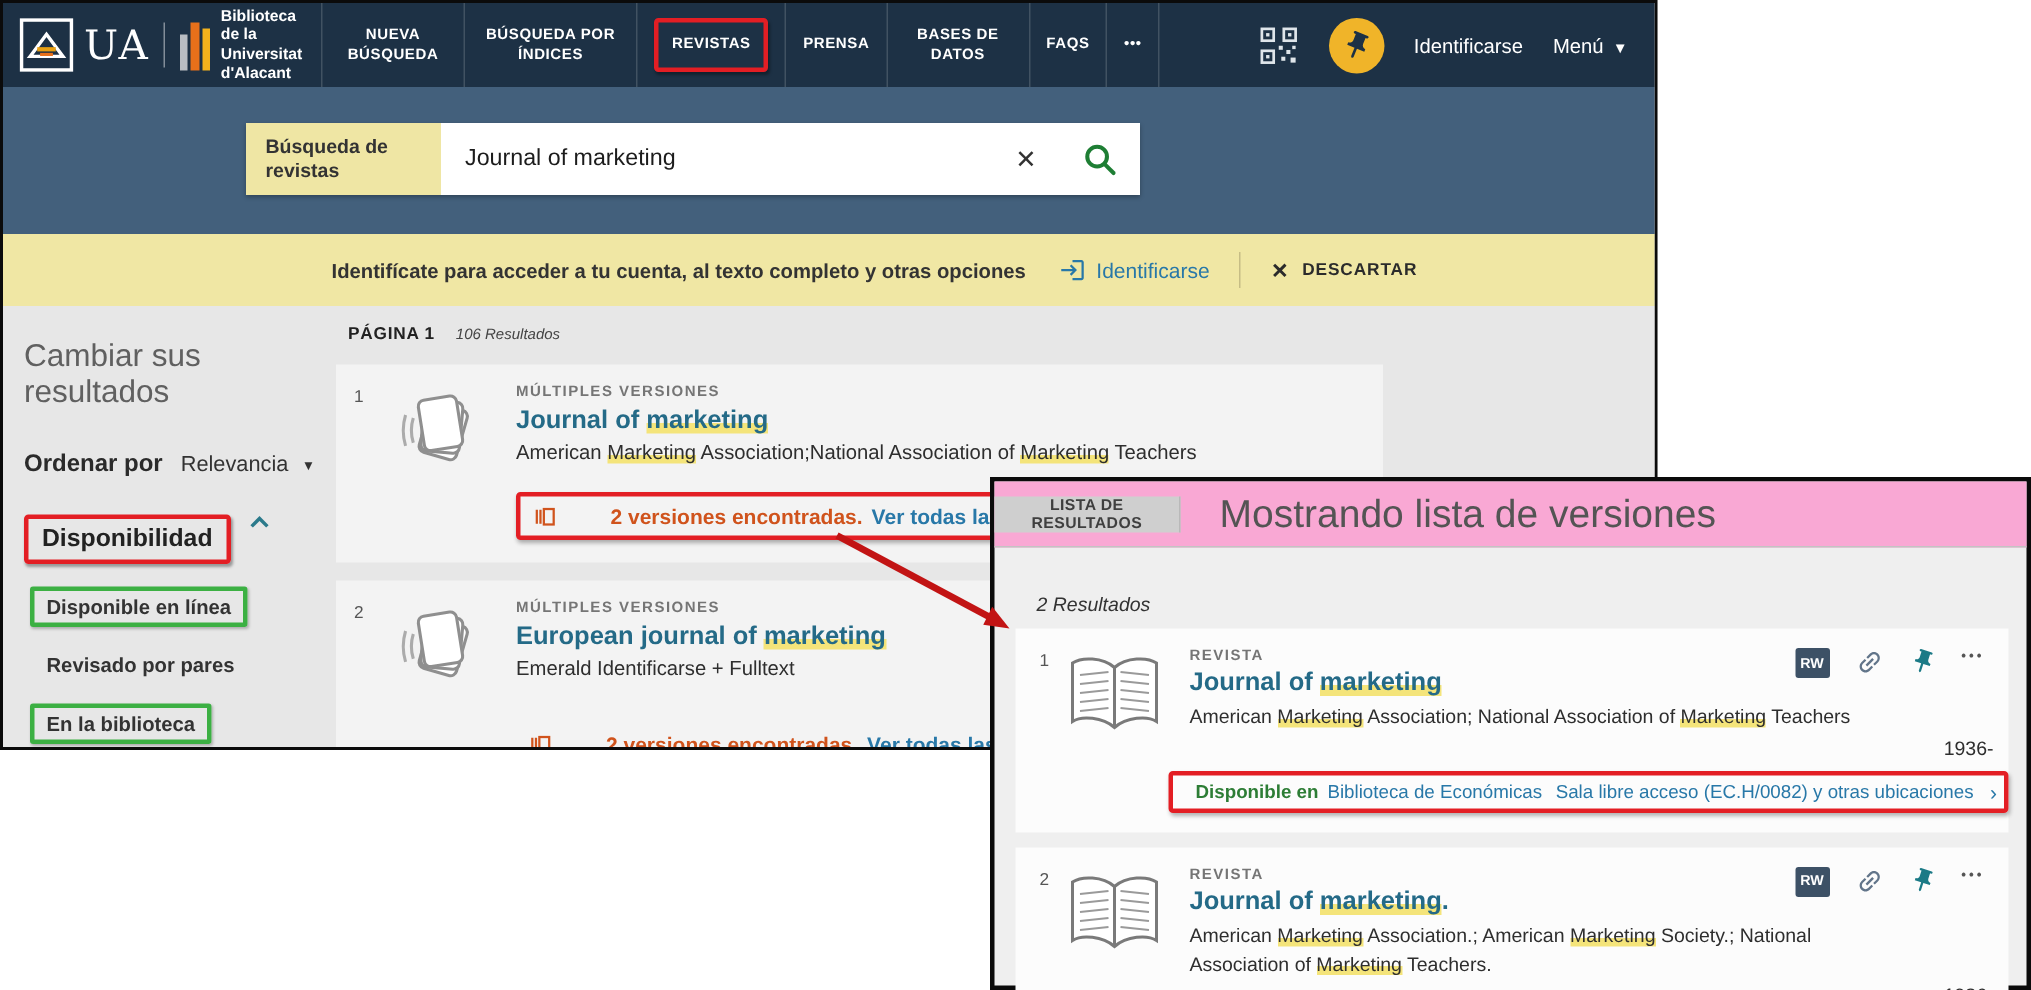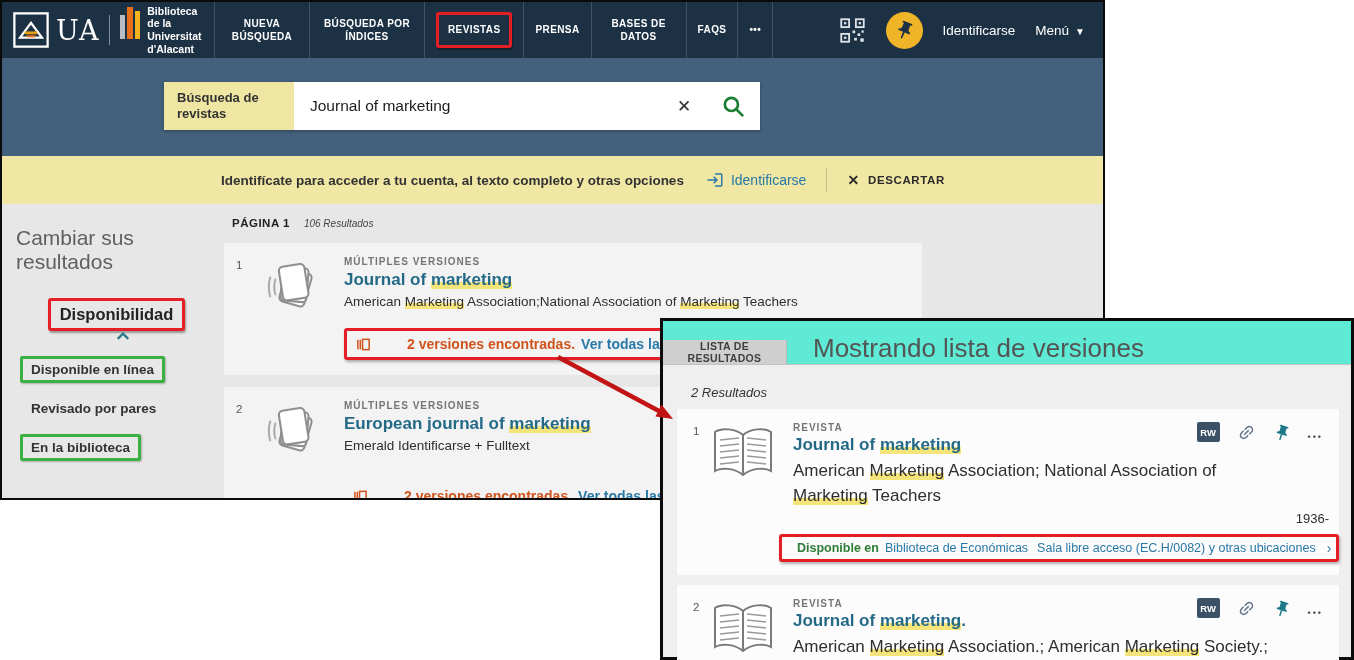--- a/index.html
+++ b/index.html
@@ -9,21 +9,21 @@
   
   .main-window { position:absolute; left:0; top:0; width:1105px; height:500px;
     border:2px solid #0b0b0b; background:#e7e7e7; z-index:1; display:flex; flex-direction:column; }
 
   
   .topnav { height:56px; background:#1d3145; display:flex; align-items:stretch; color:#fff; flex:none; }
   .brand { display:flex; align-items:center; padding:0 10px 0 10px; width:212px; flex:none; }
   .ua-logo { display:flex; align-items:center; gap:6px; cursor:pointer; }
   .ua-text { font-family:"DejaVu Serif", serif; font-size:27px; color:#fff; letter-spacing:1px; }
   .brand-divider { width:1px; height:30px; background:rgba(255,255,255,.45); margin:0 10px; }
-  .bib-logo { display:flex; align-items:flex-start; gap:7px; cursor:pointer; }
+  .bib-logo { display:flex; align-items:center; gap:7px; cursor:pointer; }
   .bib-bars { display:flex; align-items:flex-end; gap:2px; height:34px; }
   .bib-bars i { display:block; }
   .bib-bar1 { width:5px; height:24px; background:#b9bdc2; }
   .bib-bar2 { width:6px; height:32px; background:#e8701a; }
   .bib-bar3 { width:5px; height:28px; background:#f3b21c; }
   .bib-name { font-size:10.5px; line-height:1.2; color:#fff; font-weight:bold; }
   .nav-items { display:flex; align-items:stretch; }
   .nav-item { display:flex; align-items:center; justify-content:center; text-align:center;
     font-size:10px; font-weight:bold; letter-spacing:.4px; line-height:1.35;
     border-left:1px solid rgba(255,255,255,.16); padding:0 11px; cursor:pointer; }
@@ -63,21 +63,21 @@
   .banner-dismiss .t { font-size:11.5px; font-weight:bold; letter-spacing:.6px; }
 
   
   .content { flex:1; display:flex; background:#e7e7e7; overflow:hidden; }
   .sidebar { width:215px; flex:none; padding:22px 0 0 14px; }
   .sb-title { font-size:21px; color:#606060; font-weight:400; }
   .sb-sort { margin-top:27px; display:flex; align-items:center; }
   .sb-sort-label { font-size:16px; font-weight:bold; color:#2b2b2b; }
   .sb-sort-value { font-size:14.5px; color:#333; margin-left:12px; cursor:pointer; display:flex; align-items:center; gap:9px; }
   .sb-sort-value .car { font-size:9px; color:#333; }
-  .sb-group { margin-top:24px; display:flex; align-items:center;flex-direction:column; }
+  .sb-group { margin-top:24px; display:flex; align-items:flex-start; }
   .group-ann { padding:4px 9px; display:inline-block; }
   .sb-group-label { font-size:16.5px; font-weight:bold; color:#222; }
   .sb-collapse { margin-left:12px; cursor:pointer; display:flex; }
   .facet { margin:15px 0 0 4px; font-size:13.5px; font-weight:bold; color:#333; cursor:pointer; }
   .ann-green { border:3px solid #3cb043; border-radius:2px; display:inline-block; padding:3px 8px; box-shadow:1px 1px 2px rgba(0,0,0,.25); }
   .facet.plain { padding:3px 8px 3px 11px; }
 
   
   .results { flex:1; padding:13px 0 0 0; }
   .res-head { display:flex; align-items:baseline; gap:14px; padding-left:15px; }
@@ -93,41 +93,41 @@
   .rc-byline { font-size:13.5px; color:#2e2e2e; margin-top:4px; }
   .rc-avail { margin-top:19px; display:inline-flex; align-items:center; gap:6px; padding:5px 12px 5px 9px; cursor:pointer; }
   .rc-avail .v-orange { font-size:14px; font-weight:bold; color:#d0531c;margin-left:30px; }
   .rc-avail .v-blue { font-size:14px; font-weight:bold; color:#2878a8; }
   .rc-avail .chev { font-size:16px; color:#2878a8; margin-left:6px; line-height:1; }
   .hl span.hl, span.hl { background:linear-gradient(transparent 62%, #f4e47a 62%); }
 
   
   .overlay { position:absolute; left:660px; top:318px; width:694px; height:342px;
     border:3px solid #0b0b0b; background:#efefef; z-index:20; }
-  .ov-header { height:44px; background:#5eead4; display:flex; align-items:flex-end; border-bottom:1px solid #c3c3c3; }
+  .ov-header { height:44px; background:#f9a8d4; display:flex; align-items:center; border-bottom:1px solid #c3c3c3; }
   .ov-tab { width:124px; flex:none; background:#cfcfcf; border-right:1px solid #b9b9b9;
     display:flex; align-items:center; justify-content:center; font-size:10.5px; font-weight:bold;
     color:#3f3f3f; letter-spacing:.3px; text-align:center; cursor:pointer; }
   .ov-title { font-size:26px; color:#545454; display:flex; align-items:center; padding-left:26px; font-weight:400; }
-  .ov-count { font-size:13px; font-style:italic; color:#333; margin:20px 0 9px 28px; }
+  .ov-count { font-size:13px; font-style:italic; color:#333; margin:30px 0 9px 28px; }
   .ov-card { margin:0 12px 10px 14px; background:#fcfcfc; display:flex; padding:13px 10px 13px 6px; position:relative; }
   .oc-num { width:26px; flex:none; font-size:11.5px; color:#555; padding:3px 0 0 10px; }
   .oc-book { width:68px; height:60px; flex:none; margin-top:2px; }
   .oc-body { margin-left:16px; flex:1; min-width:0; }
   .oc-type { font-size:10px; font-weight:bold; color:#757575; letter-spacing:1px; }
   .oc-title { font-size:17px; font-weight:bold; color:#246a87; margin-top:2px; cursor:pointer; }
-  .oc-byline { font-size:17px; color:#2e2e2e; margin-top:4px; max-width:480px; line-height:1.45; }
+  .oc-byline { font-size:13px; color:#2e2e2e; margin-top:4px; max-width:480px; line-height:1.45; }
   .oc-date { font-size:13px; color:#2e2e2e; margin-top:3px;text-align:right; }
   .oc-avail { margin:8px 0 0 -14px; display:inline-flex; align-items:center; gap:6px;
     padding:4px 9px; cursor:pointer; white-space:nowrap; max-width:560px; }
   .oc-avail .a-green { font-size:12.5px; font-weight:bold; color:#2d7d35; }
   .oc-avail .a-blue { font-size:12.5px; color:#2878a8; }
   .oc-avail .a-blue.det { margin-left:3px; }
   .oc-avail .chev { font-size:14px; color:#2878a8; margin-left:5px; line-height:1; }
-  .oc-icons { position:absolute; top:13px; right:16px; display:flex; align-items:flex-end; gap:17px; }
+  .oc-icons { position:absolute; top:13px; right:16px; display:flex; align-items:flex-start; gap:17px; }
   .rw-badge { width:23px; height:20px; background:#3d5166; color:#fff; font-size:9.5px; font-weight:bold;
     display:flex; align-items:center; justify-content:center; border-radius:2px; }
   .icon-btn { cursor:pointer; display:flex; align-items:center; }
   .link-rot { transform:rotate(-45deg); display:flex; }
   .pin-teal { transform:rotate(18deg); display:flex; }
   .more-dots { font-size:9px; letter-spacing:2px; color:#555; font-weight:bold; cursor:pointer; }
 
   
   .arrow-svg { position:absolute; left:540px; top:342px; z-index:40; pointer-events:none; }
   .avail-ann { box-shadow:1px 2px 3px rgba(0,0,0,.3); }
@@ -243,20 +243,27 @@
     <span class="banner-div"></span>
     <span class="banner-dismiss">
       <span class="x">✕</span>
       <span class="t">DESCARTAR</span>
     </span>
   </div>
 
   <div class="content">
     <div class="sidebar">
       <div class="sb-title">Cambiar sus resultados</div>
+      <div class="sb-sort">
+        <span class="sb-sort-label">Ordenar por</span>
+        <span class="sb-sort-value">
+          <span>Relevancia</span>
+          <span class="car">▼</span>
+        </span>
+      </div>
       <div class="sb-group">
         <span class="ann-red group-ann">
           <span class="sb-group-label">Disponibilidad</span>
         </span>
         <span class="sb-collapse">
           <svg width="14" height="10" viewBox="0 0 12 8">
               <path d="M1.5 6.5 L6 2 L10.5 6.5" fill="none" stroke="#2b7a8b" stroke-width="2"></path>
             </svg>
         </span>
       </div>

